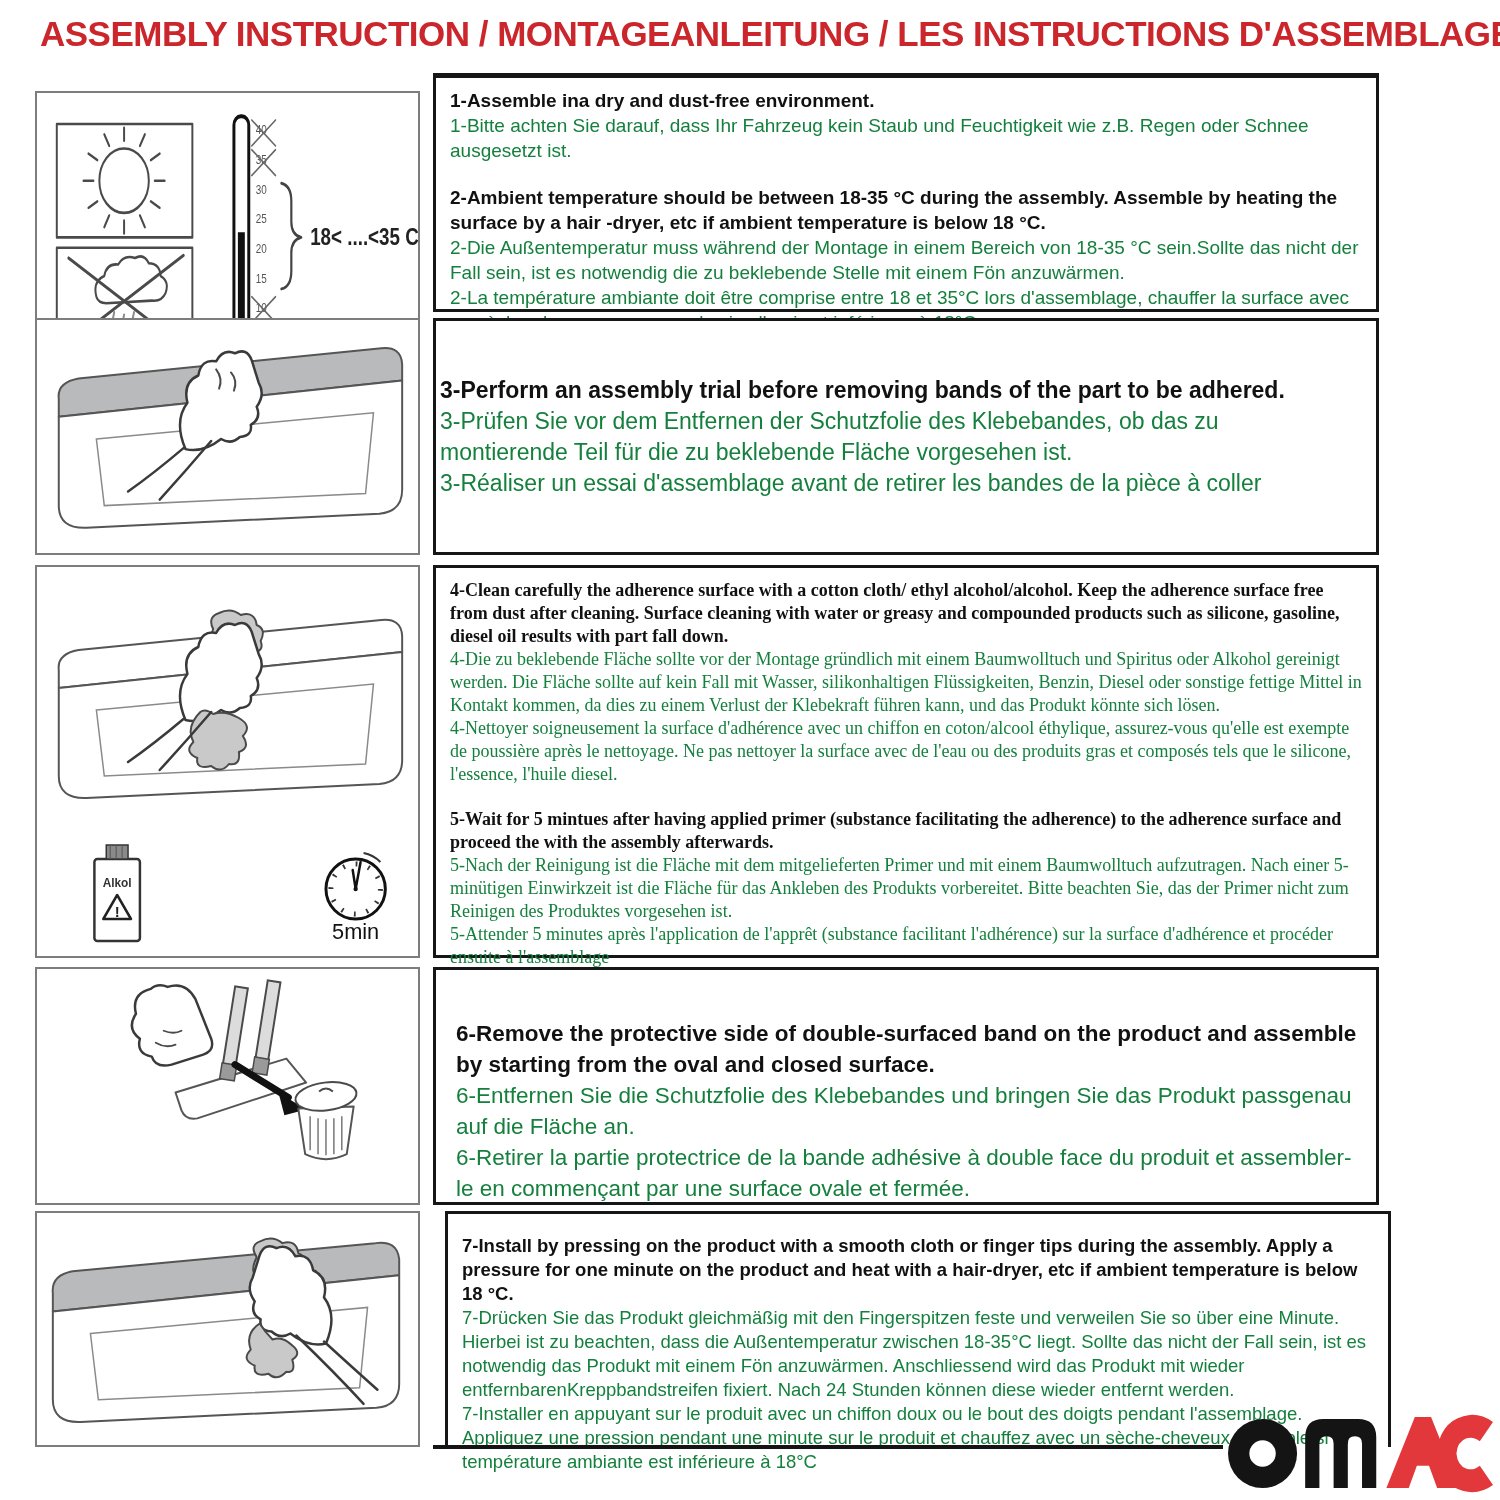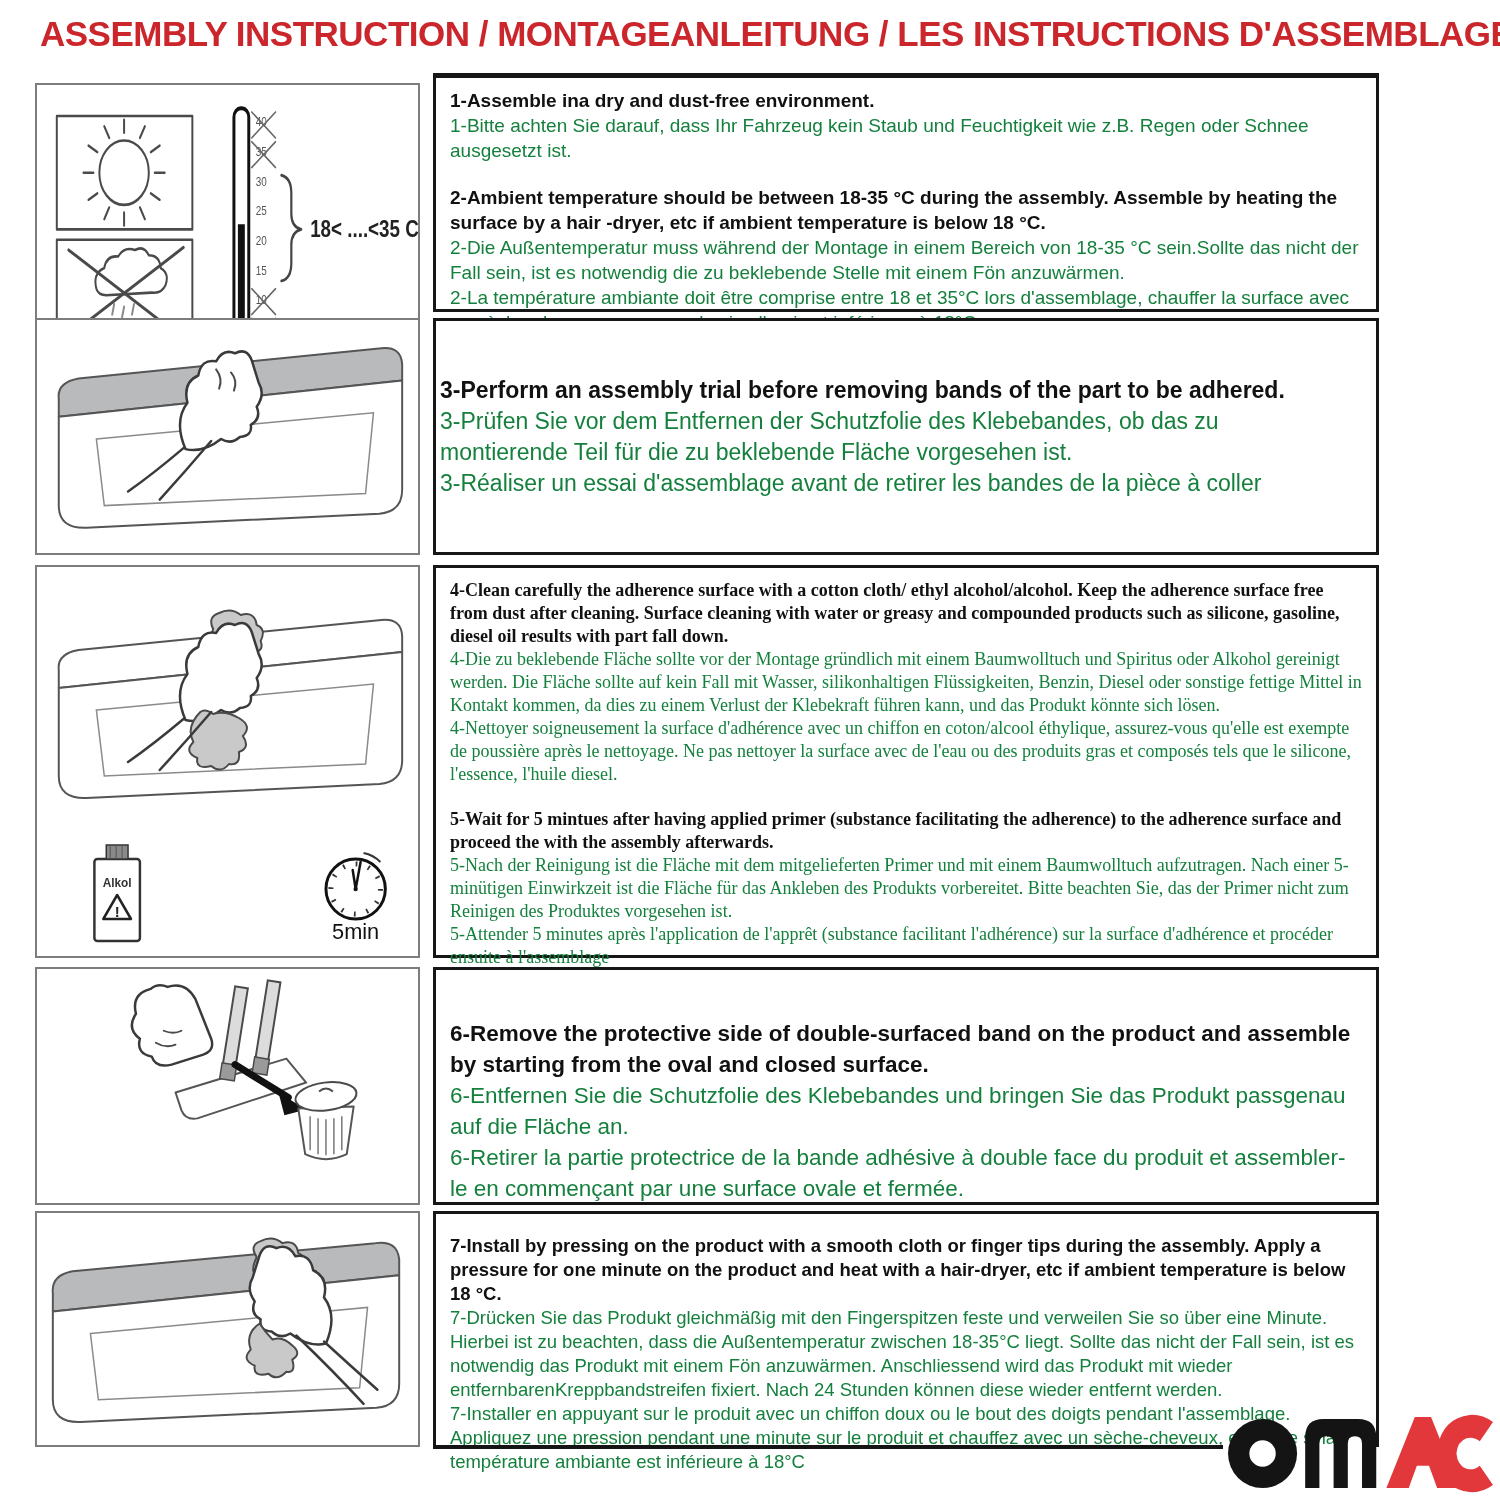--- a/index.html
+++ b/index.html
@@ -30,21 +30,21 @@
   .b{font-weight:bold;color:#111;}
   .r{font-weight:normal;color:#15803d;}
   .gap{margin-top:22px !important;}
   
   .s1 p{font-size:19px;line-height:25px;}
   .s1{padding:10px 14px;}
   .s2{padding:54px 16px 10px 4px;}
   .s2 p{font-size:23px;line-height:31px;max-width:905px;}
   .s3{padding:11px 14px;font-family:Liberation Serif, serif;}
   .s3 p{font-size:18px;line-height:23px;}
-  .s4{padding:48px 16px 10px 14px;}
+  .s4{padding:48px 16px 10px 20px;}
   .s4 p{font-size:22.5px;line-height:31px;max-width:1000px;}
   .s5{padding:20px 14px;}
   .s5 p{font-size:18.5px;line-height:24px;}
   .logo-line{
     position:absolute;left:433px;top:1445px;width:790px;height:4px;background:#141414;
   }
   .logo{position:absolute;left:1226px;top:1402px;width:268px;height:98px;}
   .logo svg{display:block;width:100%;height:100%;}
   .ill-stroke{stroke:#4a4a4a;stroke-width:2;fill:none;stroke-linecap:round;stroke-linejoin:round;}
   .hand{fill:#ffffff;stroke:#3a3a3a;stroke-width:2.5;stroke-linejoin:round;}
@@ -56,21 +56,21 @@
   .svg-label{font-family:"Liberation Sans",sans-serif;font-weight:600;fill:#222;}
 </style>
 </head>
 <body>
 
 <div class="page">
 
   <div class="title">ASSEMBLY INSTRUCTION / MONTAGEANLEITUNG / LES INSTRUCTIONS D'ASSEMBLAGE</div>
 
   <div class="row" style="top:73px;height:237px;">
-    <div class="illus-box" style="top:10px;height:307px;">
+    <div class="illus-box" style="top:18px;height:307px;">
       <svg viewBox="0 0 385 235" preserveAspectRatio="none">
         <rect x="20" y="24" width="137" height="88" class="ill-stroke"></rect>
         <g>
           <circle cx="88" cy="68" r="25" class="ill-stroke"></circle>
           <path class="ill-stroke" d="M119,68 L129,68 M115,84 L124,89 M104,95 L109,104 M88,99 L88,109 M73,95 L68,104 M61,84 L52,89 M57,68 L47,68 M61,52 L52,47 M73,41 L68,32 M88,37 L88,27 M104,41 L109,32 M115,52 L124,47"></path>
         </g>
         <rect x="20" y="120" width="137" height="82" class="ill-stroke"></rect>
         <g>
           <path class="ill-stroke" d="M60,158 Q56,146 68,142 Q70,132 82,133 Q88,125 99,128 Q108,124 113,132 Q124,132 125,142 Q134,146 130,155 Q126,162 116,161 L70,163 Q62,163 60,158 Z"></path>
           <path class="ill-stroke" style="stroke:#8a8a8a" d="M78,170 L76,178 M88,172 L86,180 M98,170 L96,178 M84,182 L82,190 M94,183 L92,191"></path>
@@ -213,21 +213,21 @@
           <path class="trunk-inner" d="M54,120 L334,94 L326,174 L62,186 Z"></path>
         </g>
         <g>
           <path class="cloth" d="M222,44 Q214,32 226,28 Q238,22 248,30 Q262,26 264,40 Q274,44 268,56 Q272,66 260,68 Q252,76 242,70 Q228,74 224,64 Q214,60 222,44 Z"></path>
           <path class="hand" d="M292,130 Q304,102 290,84 Q295,64 279,57 Q276,40 261,43 Q254,30 242,35 Q230,29 225,42 L218,64 Q211,76 220,88 Q215,100 226,106 Q224,117 237,118 Q246,126 256,120 Q274,134 292,130 Z"></path>
           <path class="cloth" d="M225,110 Q210,120 216,136 Q206,146 220,152 Q218,164 234,160 Q242,168 252,158 Q262,160 258,146 Q268,140 258,132 Q248,122 238,126 Q230,118 225,110 Z"></path>
           <path class="ill-stroke" style="stroke-width:2.5;stroke:#3a3a3a" d="M290,128 Q320,155 344,176 M262,122 Q300,158 330,190"></path>
         </g>
       </svg>
     </div>
-    <div class="text-box s5" style="top:0;height:236px;border-bottom:none;">
+    <div class="text-box s5" style="top:0;height:236px;border-bottom:none;margin-left:12px;">
       <p class="b">7-Install by pressing on the product with a smooth cloth or finger tips during the assembly. Apply a pressure for one minute on the product and heat with a hair-dryer, etc if ambient temperature is below 18 °C.</p>
       <p class="r">7-Drücken Sie das Produkt gleichmäßig mit den Fingerspitzen feste und verweilen Sie so über eine Minute. Hierbei ist zu beachten, dass die Außentemperatur zwischen 18-35°C liegt. Sollte das nicht der Fall sein, ist es notwendig das Produkt mit einem Fön anzuwärmen. Anschliessend wird das Produkt mit wieder entfernbarenKreppbandstreifen fixiert. Nach 24 Stunden können diese wieder entfernt werden.</p>
       <p class="r">7-Installer en appuyant sur le produit avec un chiffon doux ou le bout des doigts pendant l'assemblage. Appliquez une pression pendant une minute sur le produit et chauffez avec un sèche-cheveux, exemple si la température ambiante est inférieure à 18°C</p>
     </div>
   </div>
 
   <div class="logo-line"></div>
   <div class="logo" aria-label="OMAC">
     <svg viewBox="0 0 264 95">
       <g>

